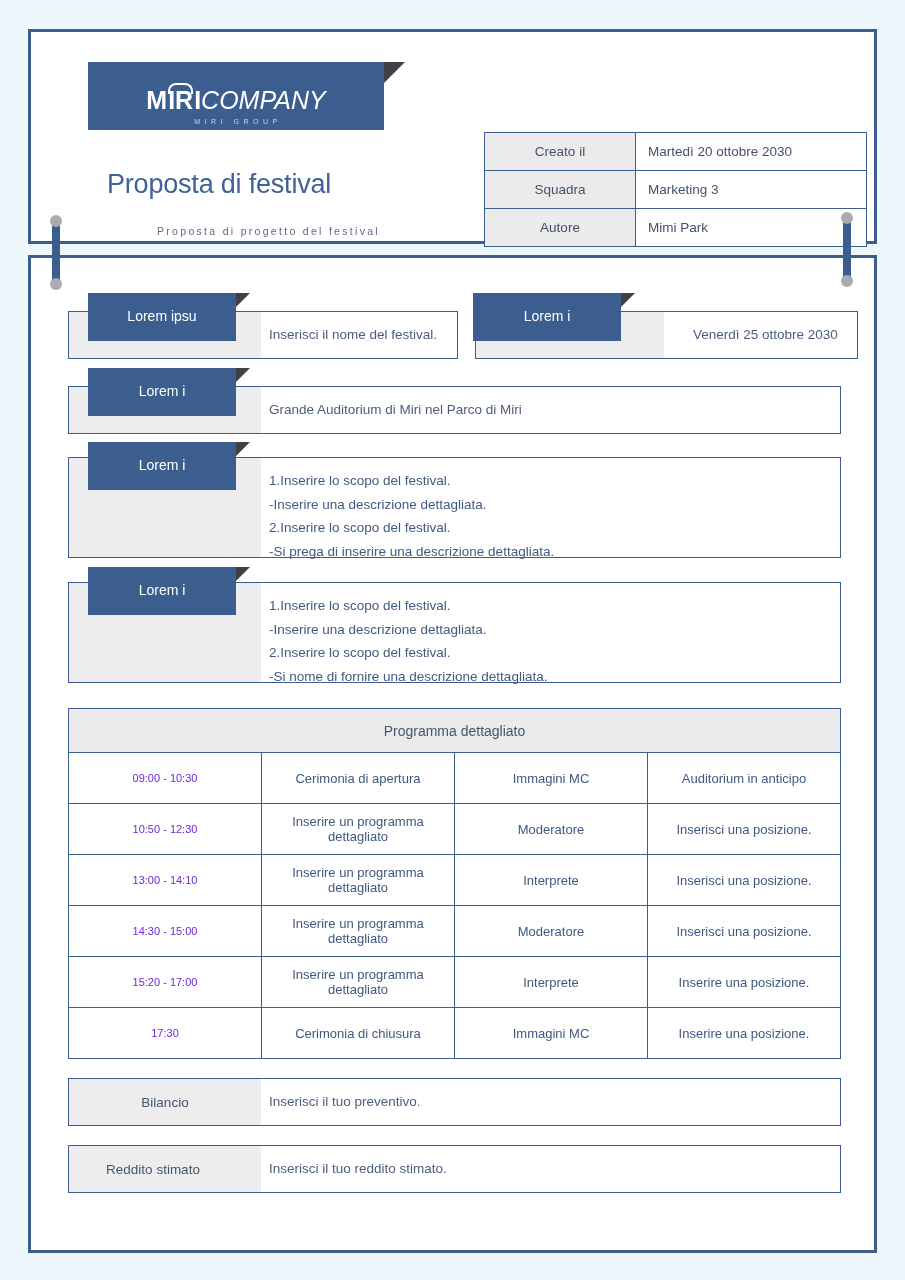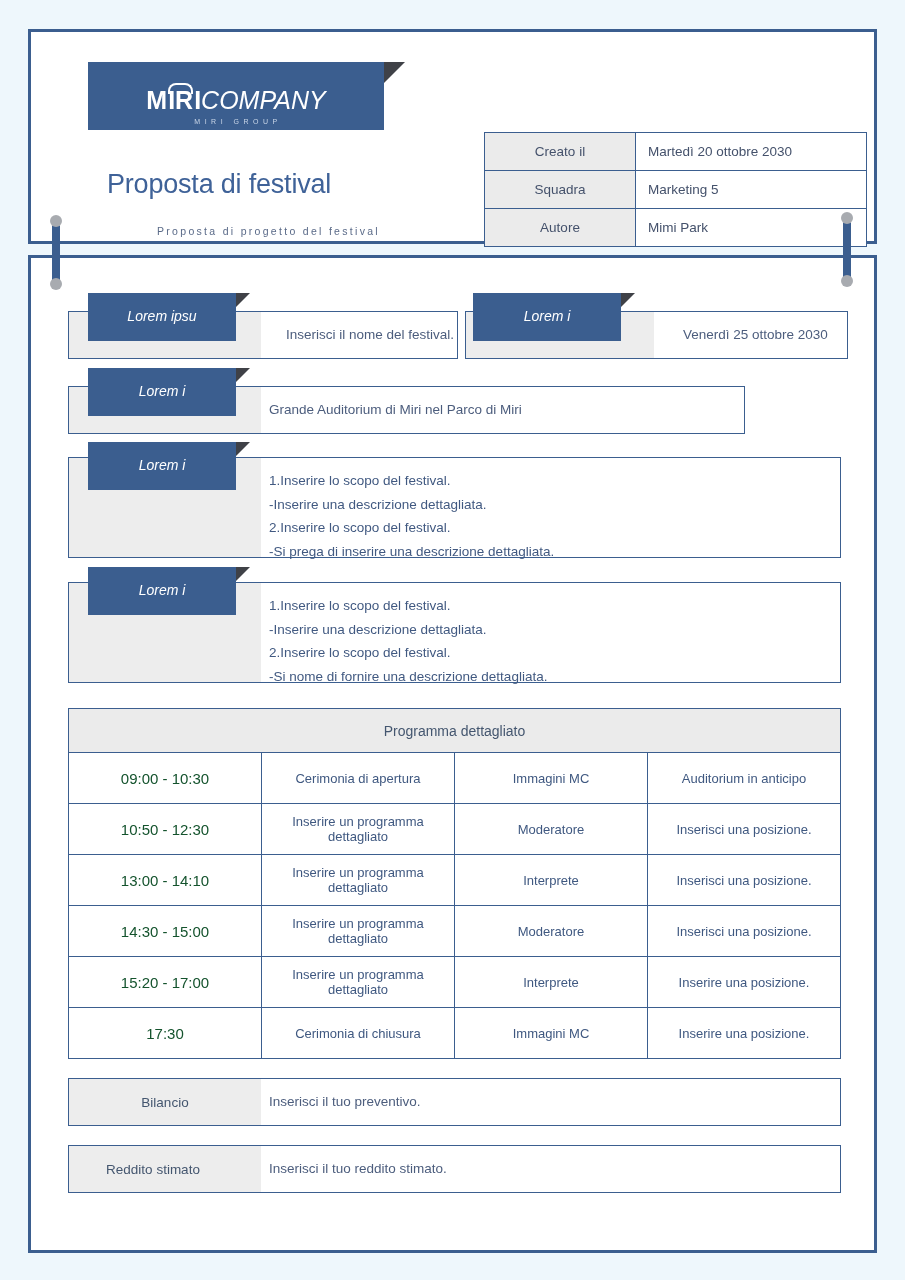--- a/index.html
+++ b/index.html
@@ -218,21 +218,20 @@
     background: #3b5e8f;
     color: #ffffff;
     font-size: 14px;
     text-align: center;
     z-index: 9;
     box-sizing: border-box;
   }
   .tab span {
     display: block;
     line-height: 1;
-    font-style: italic;
   }
   .tab-fold {
     position: absolute;
     right: -14px;
     top: 0px;
     width: 0; height: 0;
     border-top: 14px solid #3f4147;
     border-right: 14px solid transparent;
   }
 
@@ -259,22 +258,22 @@
     color: #44566f;
   }
   .sched td {
     height: 51px;
     font-size: 13px;
     text-align: center;
     background: #ffffff;
   }
   .sched td.c-time {
     width: 137px;
-    font-size: 15px;
-    color: #14532d;
+    font-size: 11px;
+    color: #6d28d9;
   }
   .sched td.c-prog { width: 348px; }
   .sched td.c-role { width: 128px; }
   .sched td.c-loc  { width: 160px; }
 
   
   .plain-label {
     position: absolute;
     font-size: 13.5px;
     color: #44566f;
@@ -300,21 +299,21 @@
     <div class="doc-subtitle">Proposta di progetto del festival</div>
 
     <table class="meta-table">
       <tbody>
         <tr>
           <td class="meta-label">Creato il</td>
           <td class="meta-value">Martedì 20 ottobre 2030</td>
         </tr>
         <tr>
           <td class="meta-label">Squadra</td>
-          <td class="meta-value">Marketing 5</td>
+          <td class="meta-value">Marketing 3</td>
         </tr>
         <tr>
           <td class="meta-label">Autore</td>
           <td class="meta-value">Mimi Park</td>
         </tr>
       </tbody>
     </table>
   </div>
 
   <div class="ring-group ring-left">
@@ -325,37 +324,37 @@
   <div class="ring-group ring-right">
     <div class="bar"></div>
     <div class="ring top"></div>
     <div class="ring bottom"></div>
   </div>
 
   <div class="body-card">
 
     <div class="field-box" style="left:37px; top:53px; width:390px; height:48px;">
       <div class="field-label-area" style="width:192px;"></div>
-      <div class="field-text" style="left:200px; top:15px;margin-left:17px;">Inserisci il nome del festival.</div>
+      <div class="field-text" style="left:200px; top:15px;">Inserisci il nome del festival.</div>
     </div>
     <div class="tab" style="left:57px; top:35px; width:148px; height:48px; padding-top:16px;">
       <div class="tab-fold"></div>
       <span>Lorem ipsu</span>
     </div>
 
-    <div class="field-box" style="left:434px; top:53px; width:383px; height:48px;padding-left:8px;">
+    <div class="field-box" style="left:444px; top:53px; width:383px; height:48px;padding-left:8px;">
       <div class="field-label-area" style="width:188px;"></div>
       <div class="field-text" style="left:217px; top:15px;">Venerdì 25 ottobre 2030</div>
     </div>
     <div class="tab" style="left:442px; top:35px; width:148px; height:48px; padding-top:16px;">
       <div class="tab-fold"></div>
       <span>Lorem i</span>
     </div>
 
-    <div class="field-box" style="left:37px; top:128px; width:677px; height:48px;">
+    <div class="field-box" style="left:37px; top:128px; width:773px; height:48px;">
       <div class="field-label-area" style="width:192px;"></div>
       <div class="field-text" style="left:200px; top:15px;">Grande Auditorium di Miri nel Parco di Miri</div>
     </div>
     <div class="tab" style="left:57px; top:110px; width:148px; height:48px; padding-top:16px;">
       <div class="tab-fold"></div>
       <span>Lorem i</span>
     </div>
 
     <div class="field-box" style="left:37px; top:199px; width:773px; height:101px;">
       <div class="field-label-area" style="width:192px;"></div>

